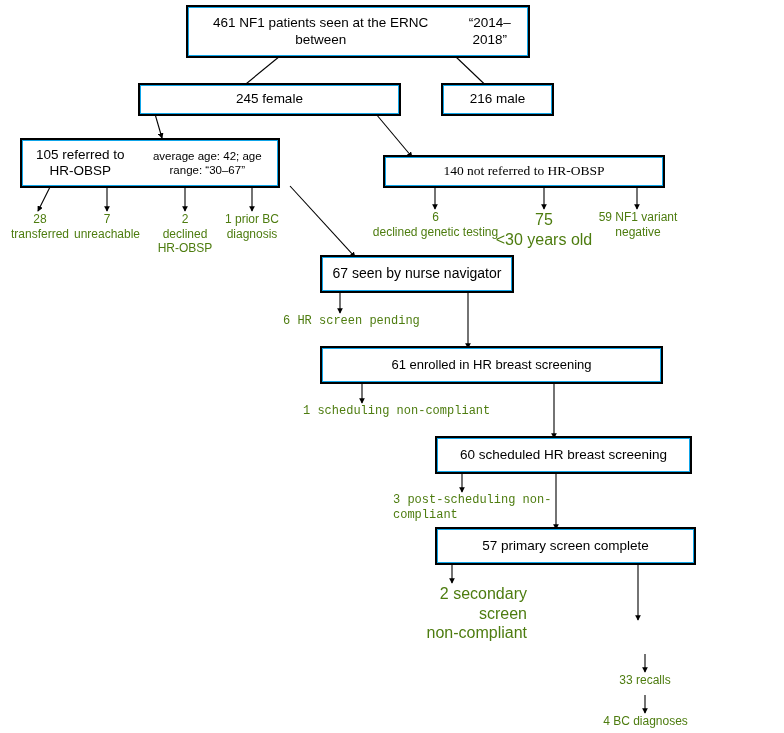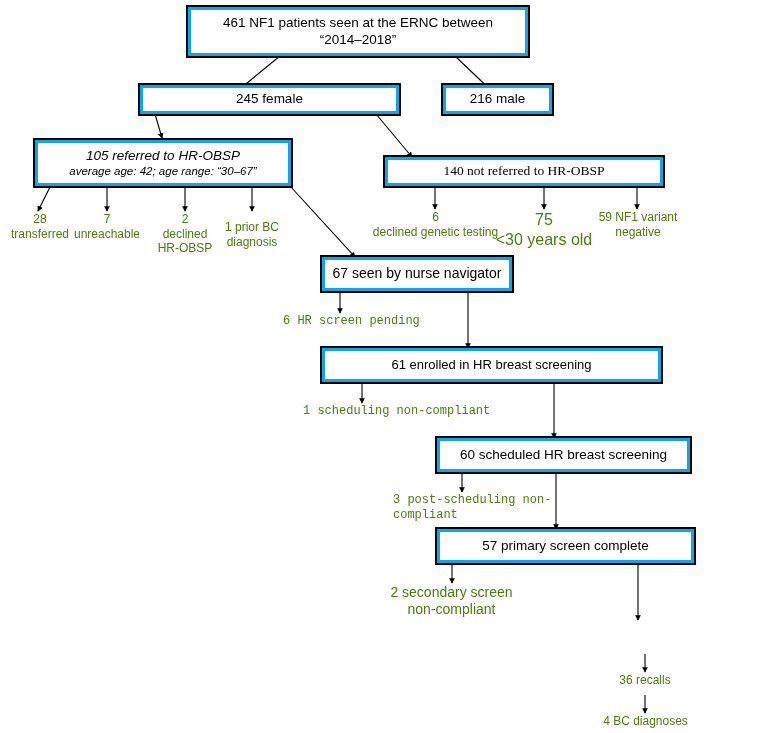--- a/index.html
+++ b/index.html
@@ -20,25 +20,25 @@
     left: 0;
     top: 0;
     width: 784px;
     height: 733px;
     pointer-events: none;
   }
   .node {
     position: absolute;
     box-sizing: border-box;
     background: #ffffff;
-    border: 3px solid #0ea5e9;
+    border: 1px solid #0ea5e9;
     outline: 2px solid #000000;
     outline-offset: 0px;
     display: flex;
-    flex-direction: column;
+    flex-direction: row;
     align-items: center;
     justify-content: center;
     text-align: center;
     color: #000000;
     line-height: 1.22;
   }
   .node .line1 { display: block; }
   .node .line2 { display: block; }
   .label {
     position: absolute;
@@ -106,21 +106,21 @@
   </div>
 
   <div class="node" style="left:140px; top:85px; width:259px; height:29px; font-size:13.5px;">
     <span class="line1">245 female</span>
   </div>
 
   <div class="node" style="left:443px; top:85px; width:109px; height:29px; font-size:13.5px;">
     <span class="line1">216 male</span>
   </div>
 
-  <div class="node" style="left:35px; top:140px; width:256px; height:46px; font-size:13px;font-style:italic;">
+  <div class="node" style="left:22px; top:140px; width:256px; height:46px; font-size:13px;">
     <span class="line1" style="font-size:13.5px;">105 referred to HR-OBSP</span>
     <span class="line2" style="font-size:11.5px;">average age: 42; age range: “30–67”</span>
   </div>
 
   <div class="node" style="left:385px; top:157px; width:278px; height:29px; font-size:13.5px;font-family:Liberation Serif, serif;">
     <span class="line1">140 not referred to HR-OBSP</span>
   </div>
 
   <div class="node" style="left:322px; top:257px; width:190px; height:34px; font-size:14px;">
     <span class="line1">67 seen by nurse navigator</span>
@@ -142,38 +142,38 @@
   <div class="label" style="left:0px; top:212px; width:80px; font-size:12px;">28
 transferred</div>
 
   <div class="label" style="left:63px; top:212px; width:88px; font-size:12px;">7
 unreachable</div>
 
   <div class="label" style="left:145px; top:212px; width:80px; font-size:12px;">2
 declined
 HR-OBSP</div>
 
-  <div class="label" style="left:215px; top:220px; width:74px; font-size:12px;">1 prior BC
+  <div class="label" style="left:215px; top:212px; width:74px; font-size:12px;">1 prior BC
 diagnosis</div>
 
   <div class="label" style="left:363px; top:210px; width:145px; font-size:12px;">6
 declined genetic testing</div>
 
   <div class="label" style="left:489px; top:210px; width:110px; font-size:16px;">75
 &lt;30 years old</div>
 
   <div class="label" style="left:592px; top:210px; width:92px; font-size:12px;"><span>59 </span><span class="ital">NF1</span><span> variant
 negative</span></div>
 
   <div class="label left" style="left:283px; top:314px; width:160px; font-size:12px;">6 HR screen pending</div>
 
   <div class="label left" style="left:303px; top:404px; width:190px; font-size:12px;">1 scheduling non-compliant</div>
 
   <div class="label left" style="left:393px; top:493px; width:210px; font-size:12px;">3 post-scheduling non-compliant</div>
 
-  <div class="label" style="left:384px; top:584px; width:135px; font-size:14px;">2 secondary screen
+  <div class="label" style="left:392px; top:584px; width:135px; font-size:16px;text-align:right;">2 secondary screen
 non-compliant</div>
 
-  <div class="label" style="left:595px; top:673px; width:100px; font-size:12px;">36 recalls</div>
+  <div class="label" style="left:595px; top:673px; width:100px; font-size:12px;">33 recalls</div>
 
   <div class="label" style="left:588px; top:714px; width:115px; font-size:12px;">4 BC diagnoses</div>
 
 </div>
 
 </body></html>

